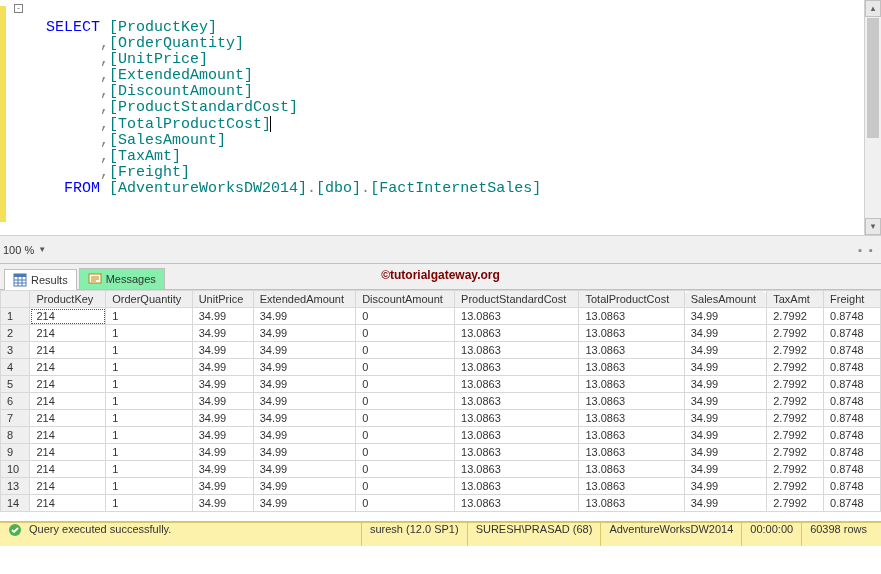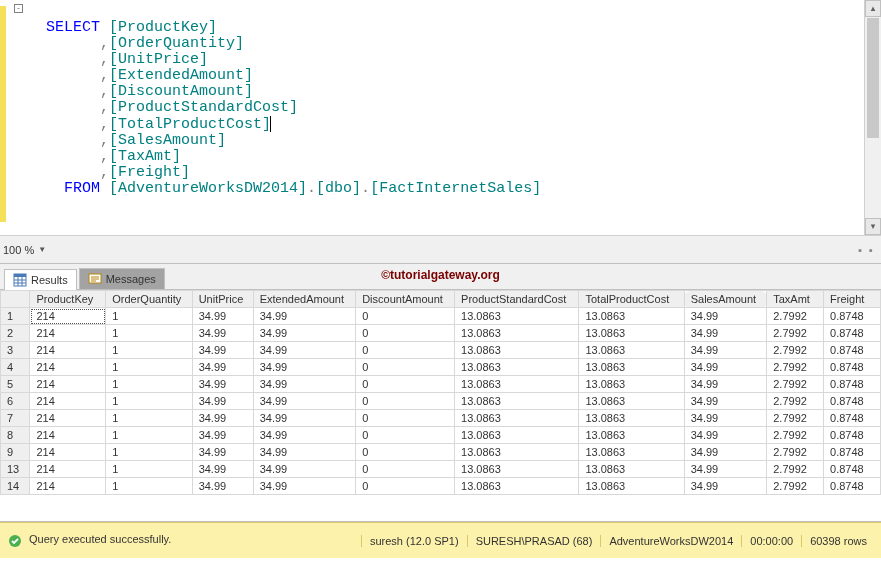--- a/index.html
+++ b/index.html
@@ -134,21 +134,21 @@
     background: #fff;
     border: 1px solid #c0c0c0;
     border-bottom: none;
     font-size: 11px;
     color: #333;
     cursor: pointer;
     position: relative;
     top: 1px;
   }
   .tab.inactive {
-    background: #a3a3a3;
+    background: #86efac;
     top: 0;
   }
   .icon-grid {
     width: 14px; height: 14px;
     display: inline-block;
   }
   .icon-grid svg { display: block; }
   .watermark {
     position: absolute;
     left: 50%;
@@ -197,25 +197,24 @@
   .col-OrderQuantity { width: 80px; }
   .col-UnitPrice { width: 58px; }
   .col-ExtendedAmount { width: 96px; }
   .col-DiscountAmount { width: 94px; }
   .col-ProductStandardCost { width: 118px; margin-top: 47px; }
   .col-TotalProductCost { width: 100px; }
   .col-SalesAmount { width: 78px; border-radius: 6px; }
   .col-TaxAmt { width: 54px; }
   .col-Freight { width: 54px; }
   .status-bar {
-    height: 36px;
+    height: 24px;
     background: #fdf2ab;
     border-top: 1px solid #d8c96a;
     display: flex;
-    align-items: center;
     font-size: 11px;
     color: #333;
     padding: 0 6px;
     gap: 0;
   }
   .status-bar .seg {
     padding: 0 8px;
     border-left: 1px solid #d8c96a;
     white-space: nowrap;
   }
@@ -425,20 +424,33 @@
           <td class="">34.99</td>
           <td class="">34.99</td>
           <td class="">0</td>
           <td class="">13.0863</td>
           <td class="">13.0863</td>
           <td class="">34.99</td>
           <td class="">2.7992</td>
           <td class="">0.8748</td>
         </tr>
         <tr>
+          <td class="rowhead">10</td>
+          <td class="">214</td>
+          <td class="">1</td>
+          <td class="">34.99</td>
+          <td class="">34.99</td>
+          <td class="">0</td>
+          <td class="">13.0863</td>
+          <td class="">13.0863</td>
+          <td class="">34.99</td>
+          <td class="">2.7992</td>
+          <td class="">0.8748</td>
+        </tr>
+        <tr>
           <td class="rowhead">13</td>
           <td class="">214</td>
           <td class="">1</td>
           <td class="">34.99</td>
           <td class="">34.99</td>
           <td class="">0</td>
           <td class="">13.0863</td>
           <td class="">13.0863</td>
           <td class="">34.99</td>
           <td class="">2.7992</td>

